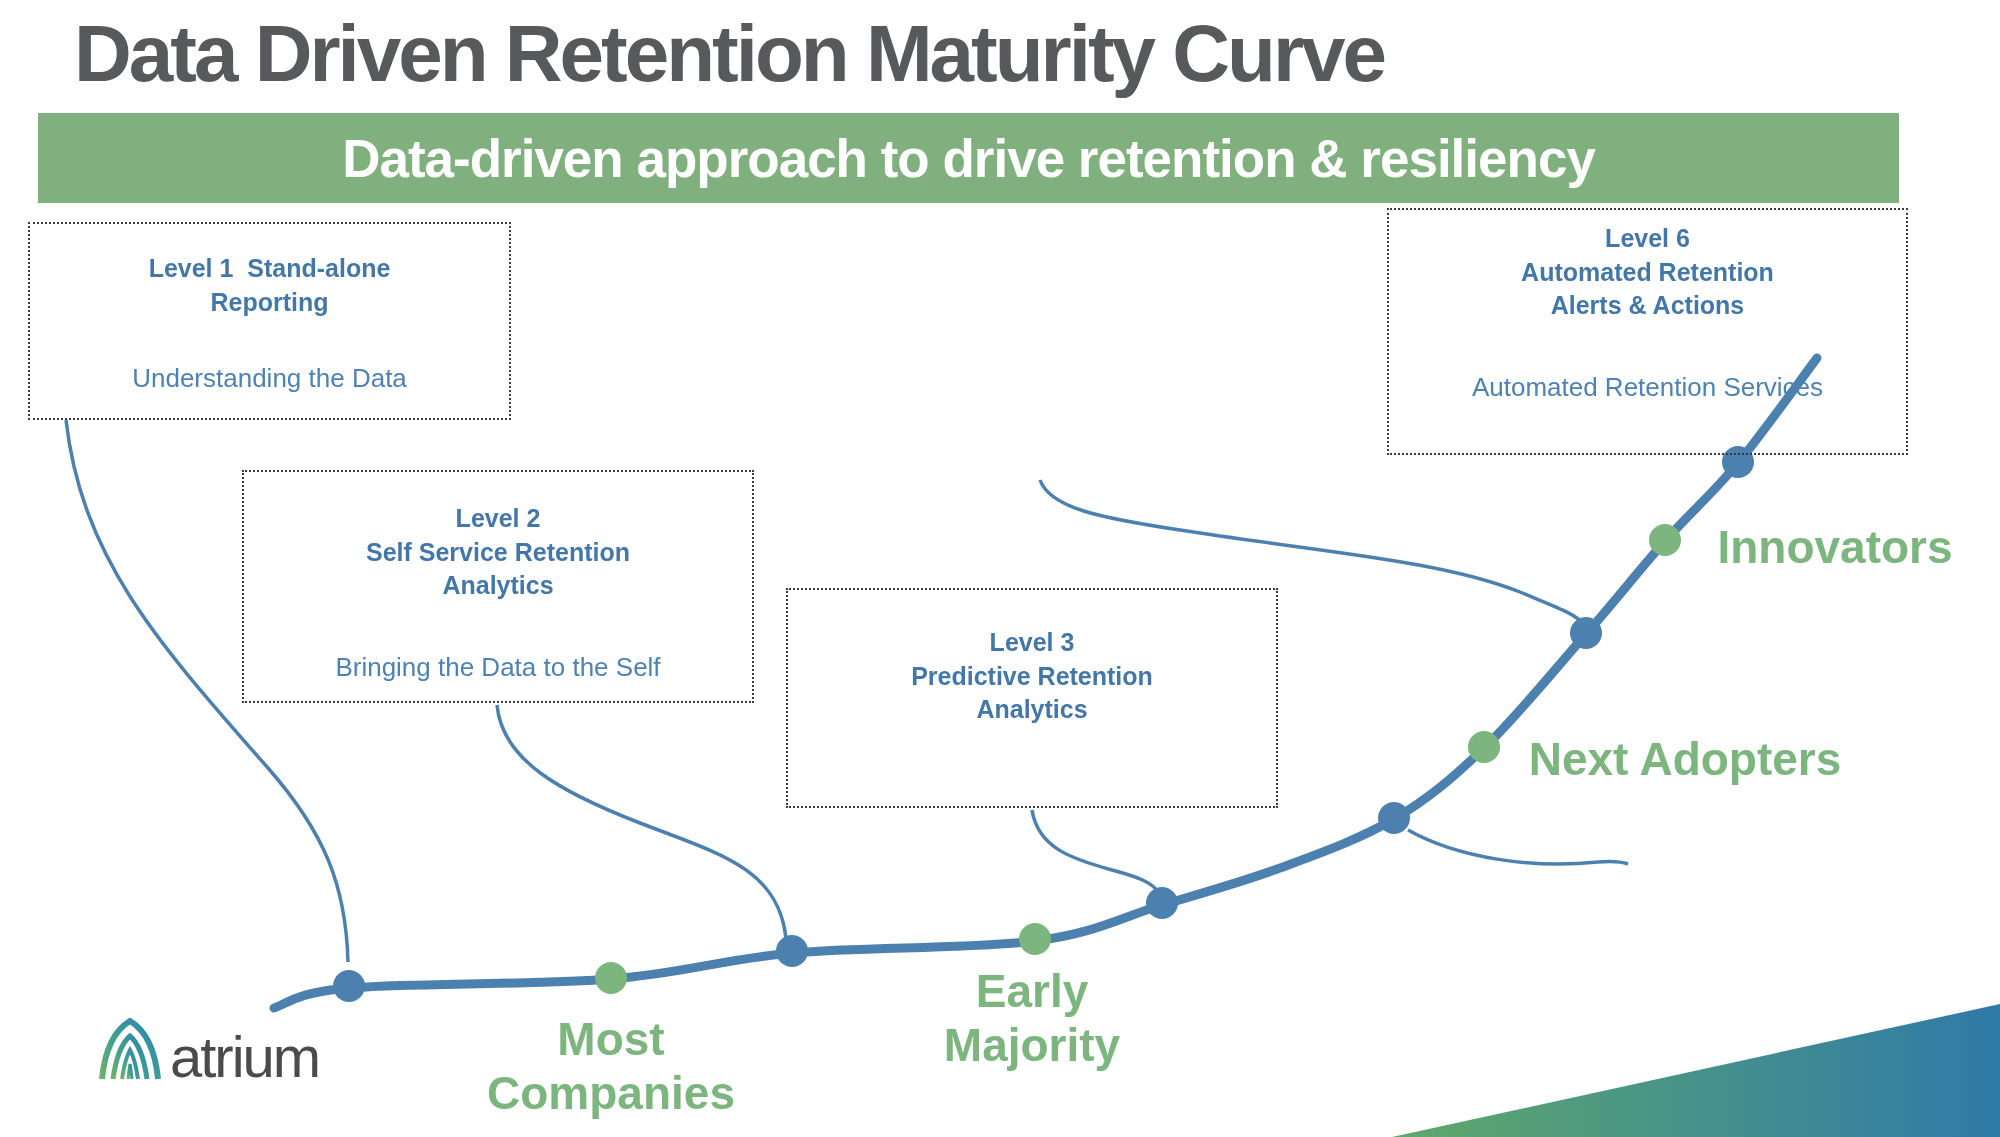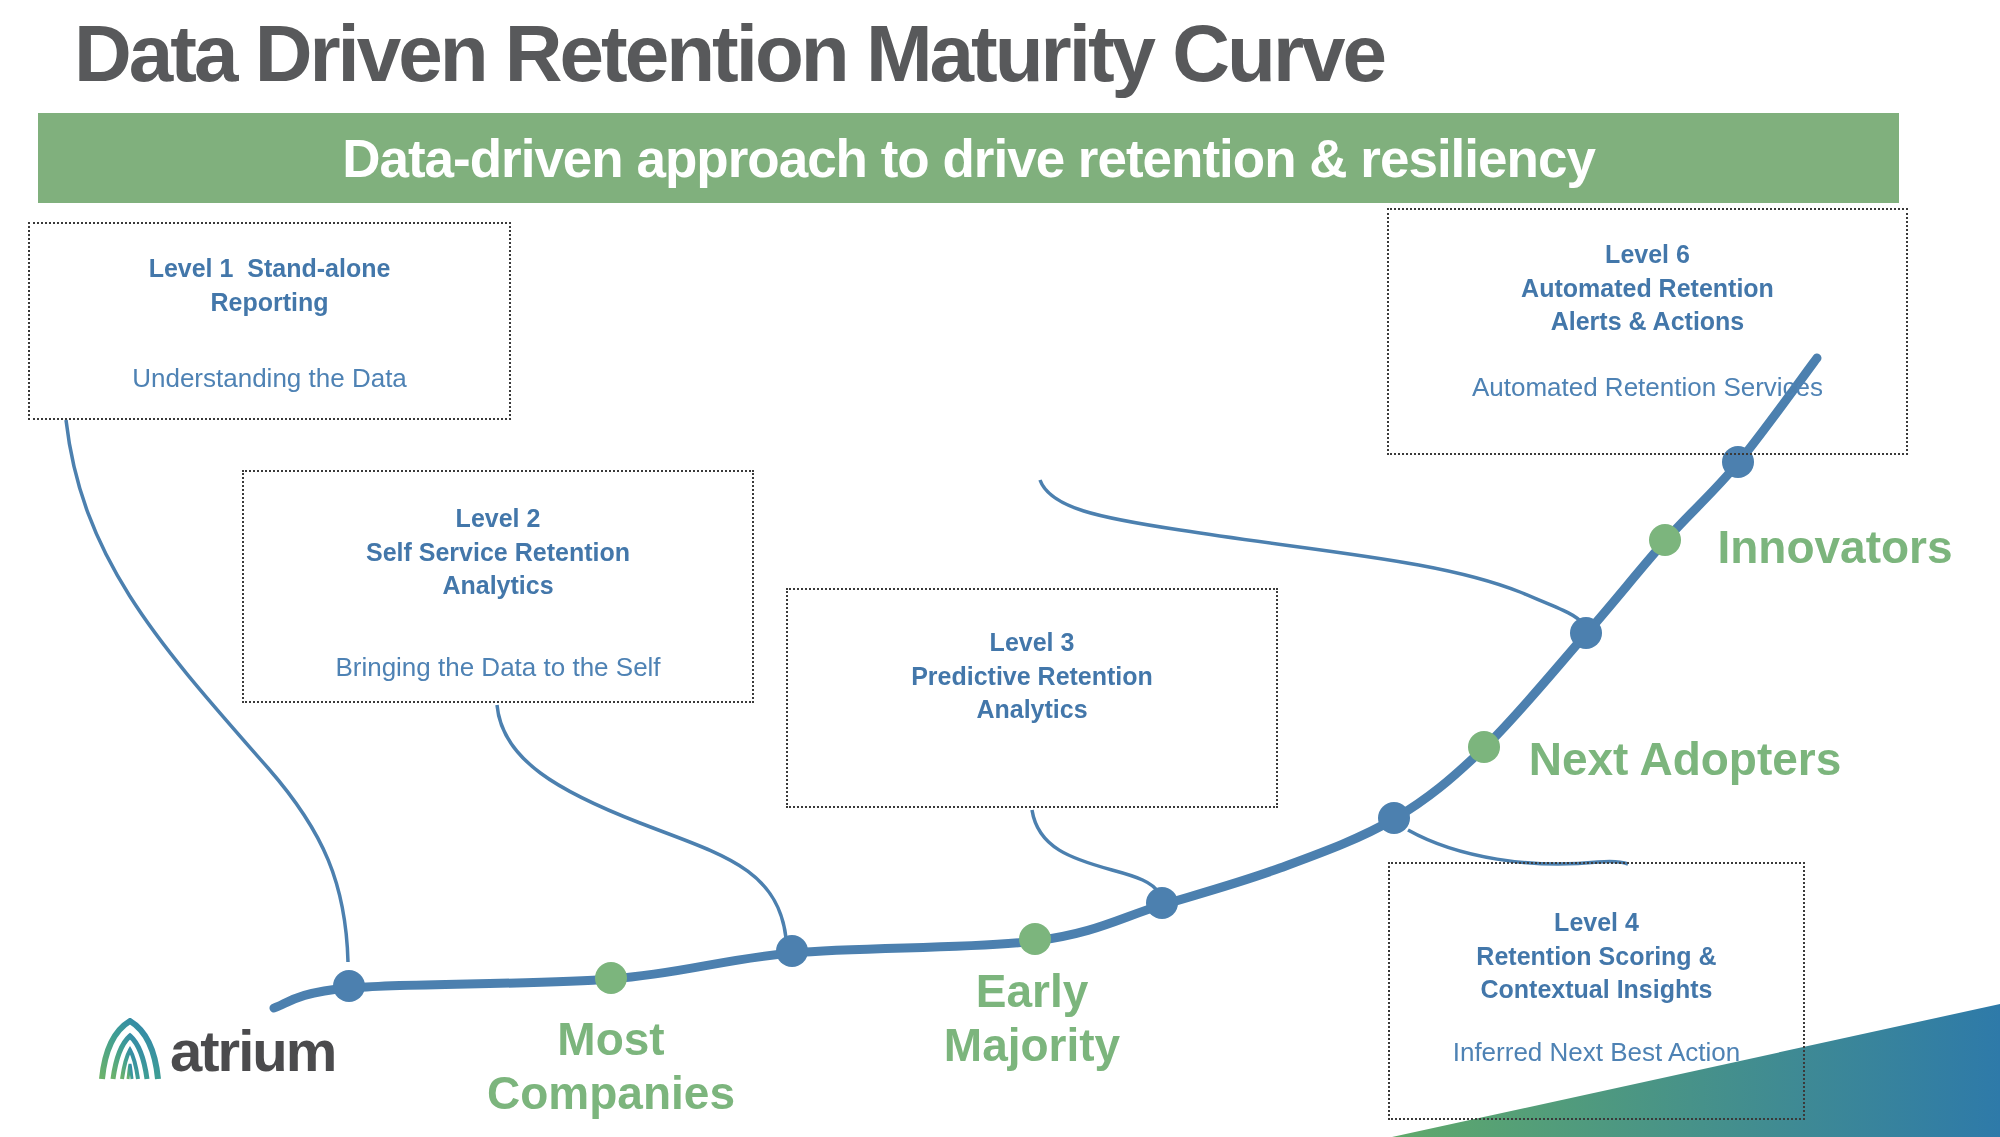--- a/index.html
+++ b/index.html
@@ -37,22 +37,22 @@
   }
 
   .adopt-label{
     position:absolute;z-index:2;text-align:center;
     font-size:46px;font-weight:800;line-height:1.18;
     color:var(--accent-green,#7CB57D);white-space:pre-line;
   }
 
   .logo{position:absolute;left:98px;top:1018px;z-index:2;display:flex;align-items:flex-start;}
   .logo-text{
-    font-size:58px;font-weight:700;letter-spacing:-2px;
-    color:var(--logo-gray,#4B4B4D);margin-left:8px;margin-top:4px;line-height:1;
+    font-size:58px;font-weight:400;letter-spacing:-2px;
+    color:var(--logo-gray,#4B4B4D);margin-left:8px;margin-top:10px;line-height:1;
   }
 </style>
 </head>
 <body>
 
 <div class="slide">
 
   <svg id="diagram-svg" viewBox="0 0 2000 1137">
     <defs>
       <linearGradient id="wedgeGrad" x1="0" y1="0" x2="1" y2="0">
@@ -102,30 +102,24 @@
 Analytics</div>
     <div class="box-caption" style="bottom:10px">Bringing the Data to the Self</div>
   </div>
 
   <div class="box" style="left:786px;top:588px;width:492px;height:220px">
     <div class="box-heading" style="top:36px">Level 3
 Predictive Retention
 Analytics</div>
   </div>
 
-  <div class="box" style="left:1388px;top:862px;width:417px;height:258px">
-    <div class="box-heading" style="top:42px">Level 4
-Retention Scoring &amp;
-Contextual Insights</div>
-    <div class="box-caption" style="bottom:42px">Inferred Next Best Action</div>
-  </div>
 
 
   <div class="box" style="left:1387px;top:208px;width:521px;height:247px">
-    <div class="box-heading" style="top:28px">Level 6
+    <div class="box-heading" style="top:12px">Level 6
 Automated Retention
 Alerts &amp; Actions</div>
     <div class="box-caption" style="bottom:42px">Automated Retention Services</div>
   </div>
 
   <div class="adopt-label" style="left:431px;top:1012px;width:360px">Most
 Companies</div>
   <div class="adopt-label" style="left:852px;top:964px;width:360px">Early
 Majority</div>
   <div class="adopt-label" style="left:1495px;top:732px;width:380px">Next Adopters</div>

